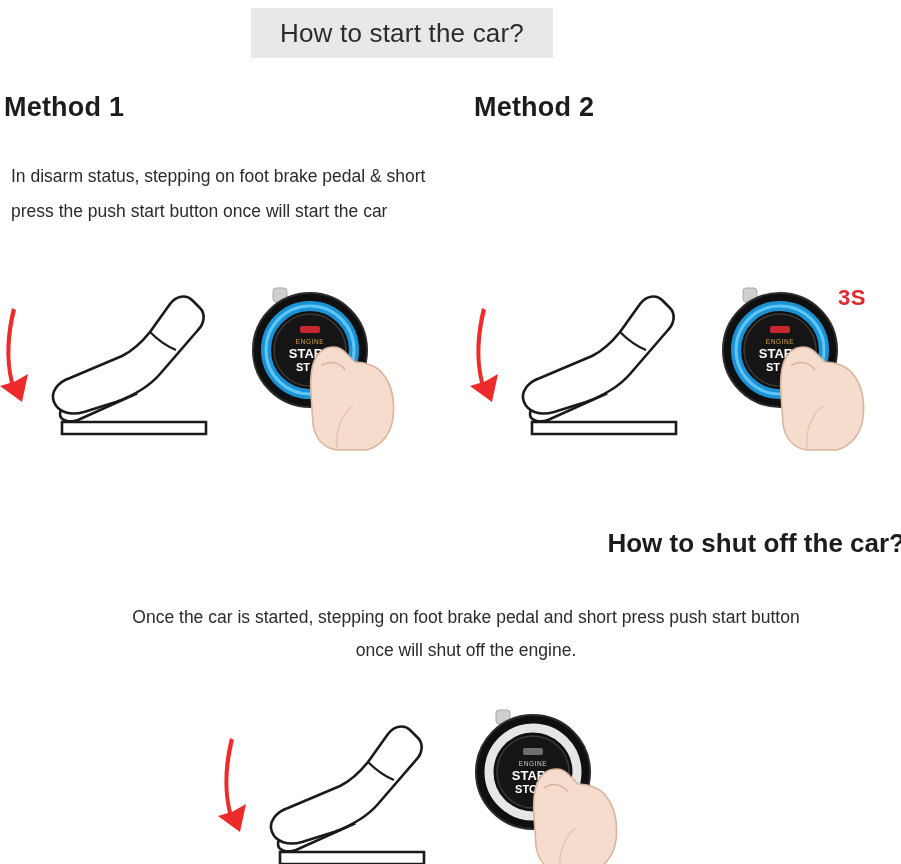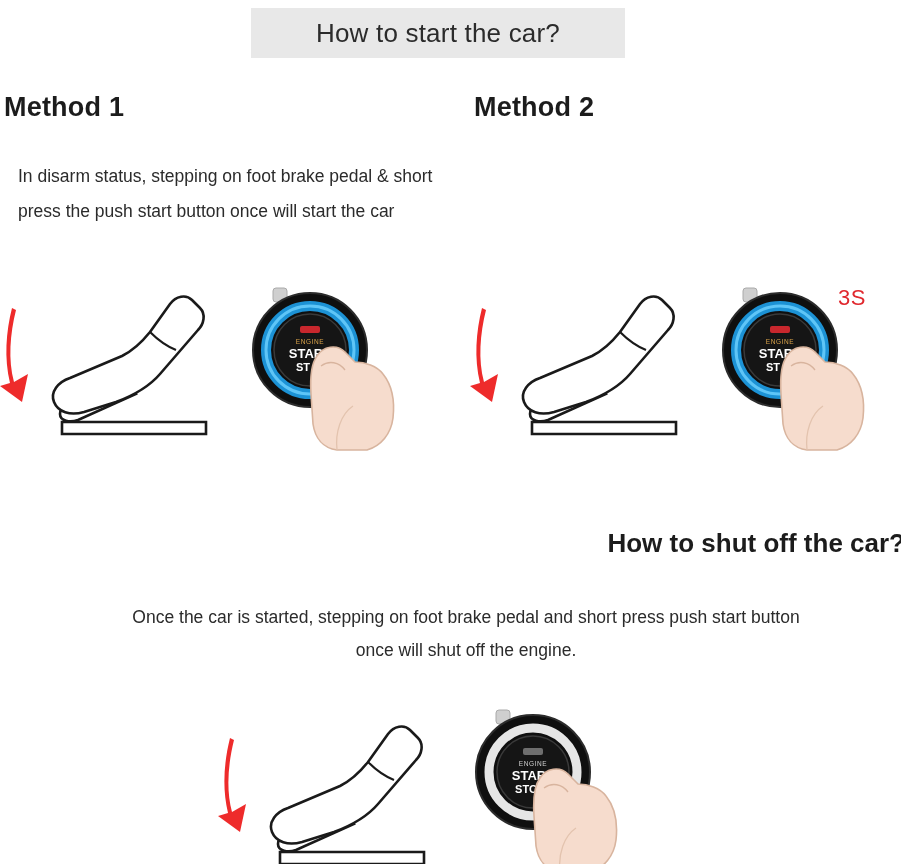--- a/index.html
+++ b/index.html
@@ -14,21 +14,21 @@
     font-family: "Liberation Sans", sans-serif;
     color: #231f20;
     overflow: hidden;
   }
 
   
   .banner {
     position: absolute;
     left: 251px;
     top: 8px;
-    width: 374px;
+    width: 302px;
     height: 50px;
     background: #e8e8e8;
     display: flex;
     align-items: center;
     justify-content: center;
   }
   .banner-text {
     font-size: 26px;
     font-weight: 400;
     color: #2b2b2b;
@@ -48,21 +48,21 @@
     font-size: 27px;
     font-weight: 700;
     color: #1c1c1c;
     margin: 0 0 36px 0;
     letter-spacing: 0.2px;
   }
   .method-body {
     font-size: 17.5px;
     line-height: 35px;
     color: #2b2b2b;
-    margin: 14px;
+    margin: 7px;
     width: 425px;
   }
 
   
   .illus-row {
     position: absolute;
     height: 170px;
   }
   .illus-row.m1 { left: 0px;   top: 282px; width: 440px; }
   .illus-row.m2 { left: 470px; top: 282px; width: 440px; }
@@ -113,21 +113,21 @@
   }
   .illus-row.shut .foot-block { left: 0; top: 0; }
   .illus-row.shut .btn-block  { left: 230px; top: -8px; }
 
   
   .threesec {
     position: absolute;
     left: 838px;
     top: 285px;
     font-size: 22px;
-    font-weight: 400;
+    font-weight: 700;
     color: #e0282e;
     letter-spacing: 0.5px;
   }
 
   svg { display: block; }
 </style>
 </head>
 <body>
 
 <div class="banner">

